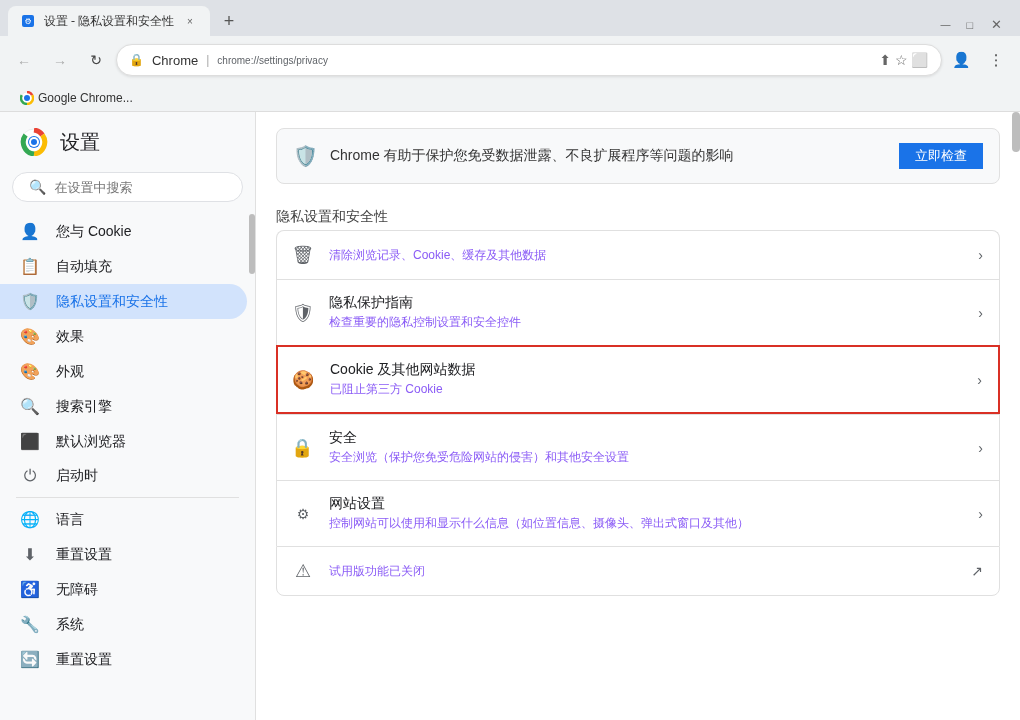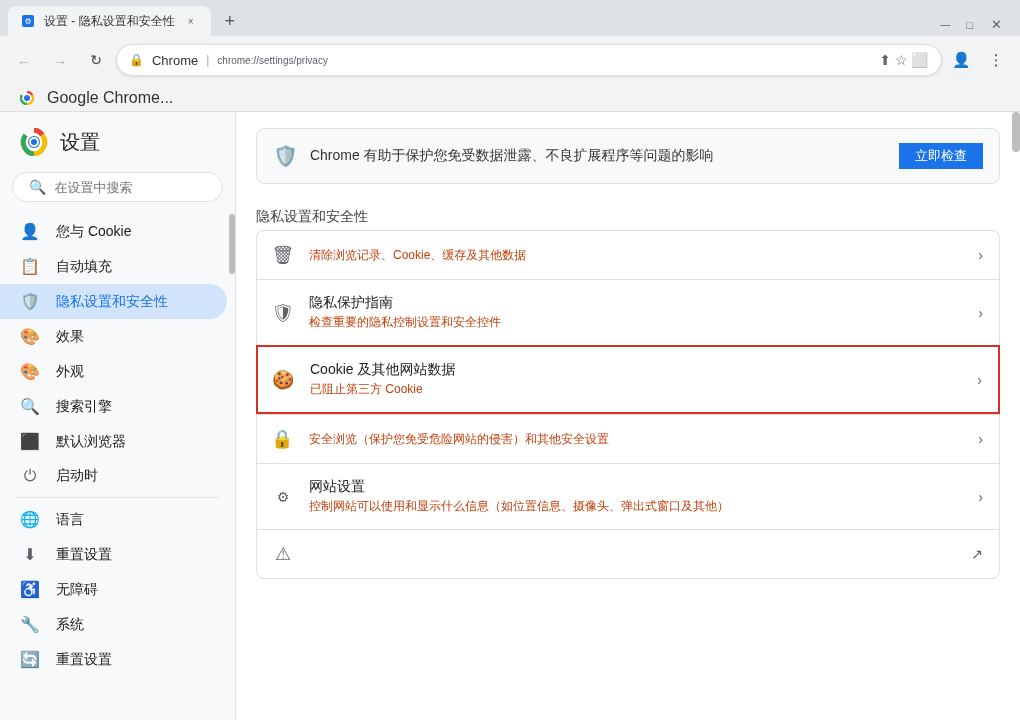--- a/index.html
+++ b/index.html
@@ -20,21 +20,21 @@
       height: 30px;
       display: flex;
       align-items: center;
       padding: 0 12px;
       gap: 8px;
       min-width: 200px;
     }
     .tab-favicon {
       width: 16px; height: 16px;
     }
-    .tab-title { font-size: 12px; color: #333; flex: 1; }
+    .tab-title { font-size: 12px; color: #333; flex: 1; font-family: Liberation Serif, serif; }
     .tab-close {
       width: 16px; height: 16px;
       border-radius: 50%;
       display: flex; align-items: center; justify-content: center;
       font-size: 10px; color: #666; cursor: pointer;
     }
     .new-tab {
       width: 30px; height: 30px;
       display: flex; align-items: center; justify-content: center;
       font-size: 18px; color: #555; cursor: pointer; margin-left: 4px;
@@ -94,36 +94,36 @@
     .bookmarks-bar {
       background: #f1f3f4;
       height: 28px;
       display: flex;
       align-items: center;
       padding: 0 12px;
       gap: 2px;
       border-bottom: 1px solid #ddd;
     }
     .bookmark-item {
-      display: flex; align-items: center; gap: 13px;
+      display: flex; align-items: center; gap: 4px;
       padding: 2px 8px;
       border-radius: 4px;
-      font-size: 16px; color: #333; cursor: pointer;
+      font-size: 12px; color: #333; cursor: pointer;
     }
 
     
     .main-container {
       display: flex;
       height: calc(720px - 36px - 48px - 28px);
       background: #fff;
     }
 
     
     .sidebar {
-      width: 236px;
+      width: 256px;
       background: #f8f9fa;
       border-right: 1px solid #e0e0e0;
       overflow-y: auto;
       flex-shrink: 0;
     }
     .sidebar-header {
       display: flex;
       align-items: center;
       padding: 16px 20px;
       gap: 12px;
@@ -246,21 +246,21 @@
       border-bottom: none;
       cursor: pointer;
       gap: 16px;
       background: #fff;
     }
     .settings-item:first-child { border-radius: 8px 8px 0 0; }
     .settings-item:last-child { border-bottom: 1px solid #e0e0e0; border-radius: 0 0 8px 8px; }
     .item-icon { width: 20px; height: 20px; font-size: 18px; color: #5f6368; display: flex; align-items: center; justify-content: center; }
     .item-text { flex: 1; }
     .item-title { font-size: 14px; color: #202124; margin-bottom: 2px; }
-    .item-subtitle { font-size: 12px; color: #c2410c; }
+    .item-subtitle { font-size: 12px; color: #8b5cf6; }
     .item-arrow { font-size: 14px; color: #5f6368; }
     .item-external { font-size: 14px; color: #5f6368; }
 
     
     .chrome-logo-svg { width: 28px; height: 28px; }
   </style>
 </head>
 <body>
 
 <div class="titlebar">
@@ -437,37 +437,39 @@
         <div class="item-text">
           <div class="item-title">Cookie 及其他网站数据</div>
           <div class="item-subtitle">已阻止第三方 Cookie</div>
         </div>
         <span class="item-arrow">›</span>
       </div>
 
       <div class="settings-item">
         <span class="item-icon">🔒</span>
         <div class="item-text">
+          <div class="item-title">安全</div>
           <div class="item-subtitle">安全浏览（保护您免受危险网站的侵害）和其他安全设置</div>
         </div>
         <span class="item-arrow">›</span>
       </div>
 
       <div class="settings-item">
         <span class="item-icon" style="font-size:14px;">⚙</span>
         <div class="item-text">
           <div class="item-title">网站设置</div>
           <div class="item-subtitle">控制网站可以使用和显示什么信息（如位置信息、摄像头、弹出式窗口及其他）</div>
         </div>
         <span class="item-arrow">›</span>
       </div>
 
       <div class="settings-item" style="border-radius: 0 0 8px 8px; border-bottom: 1px solid #e0e0e0;">
         <span class="item-icon">⚠</span>
         <div class="item-text">
+          <div class="item-subtitle">试用版功能已关闭</div>
         </div>
         <span class="item-external">↗</span>
       </div>
 
     </div>
 
     <div class="content-scrollbar">
       <div class="content-scrollbar-thumb"></div>
     </div>
   </div>

